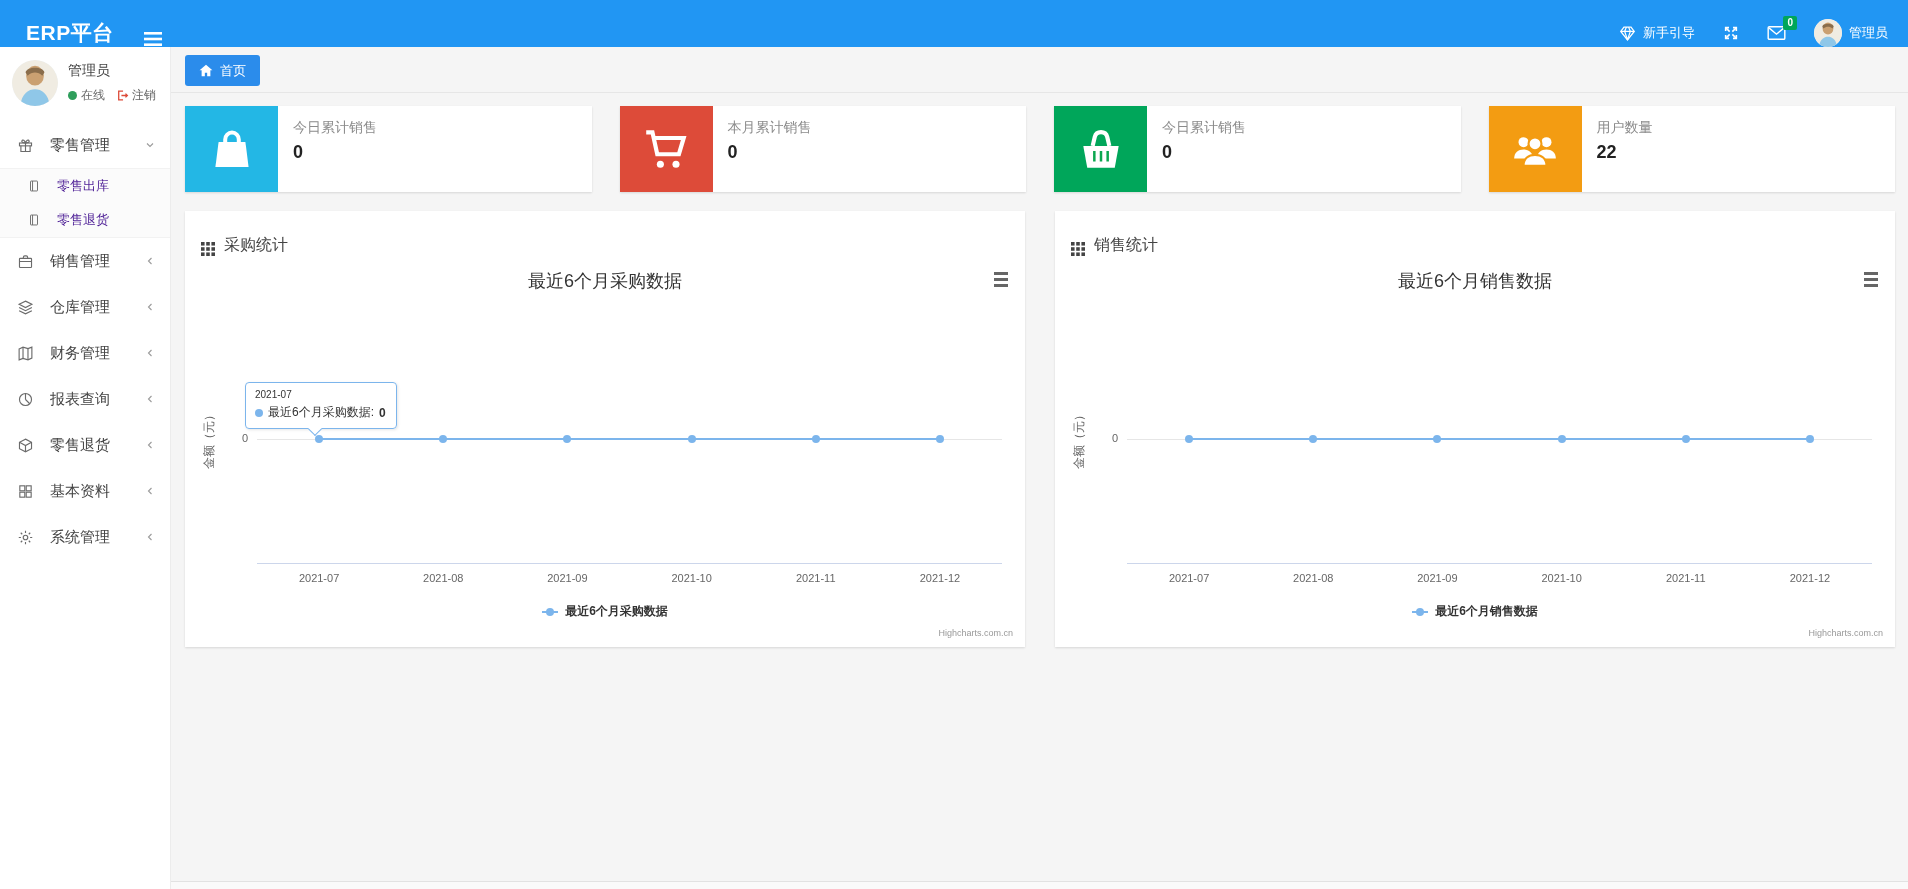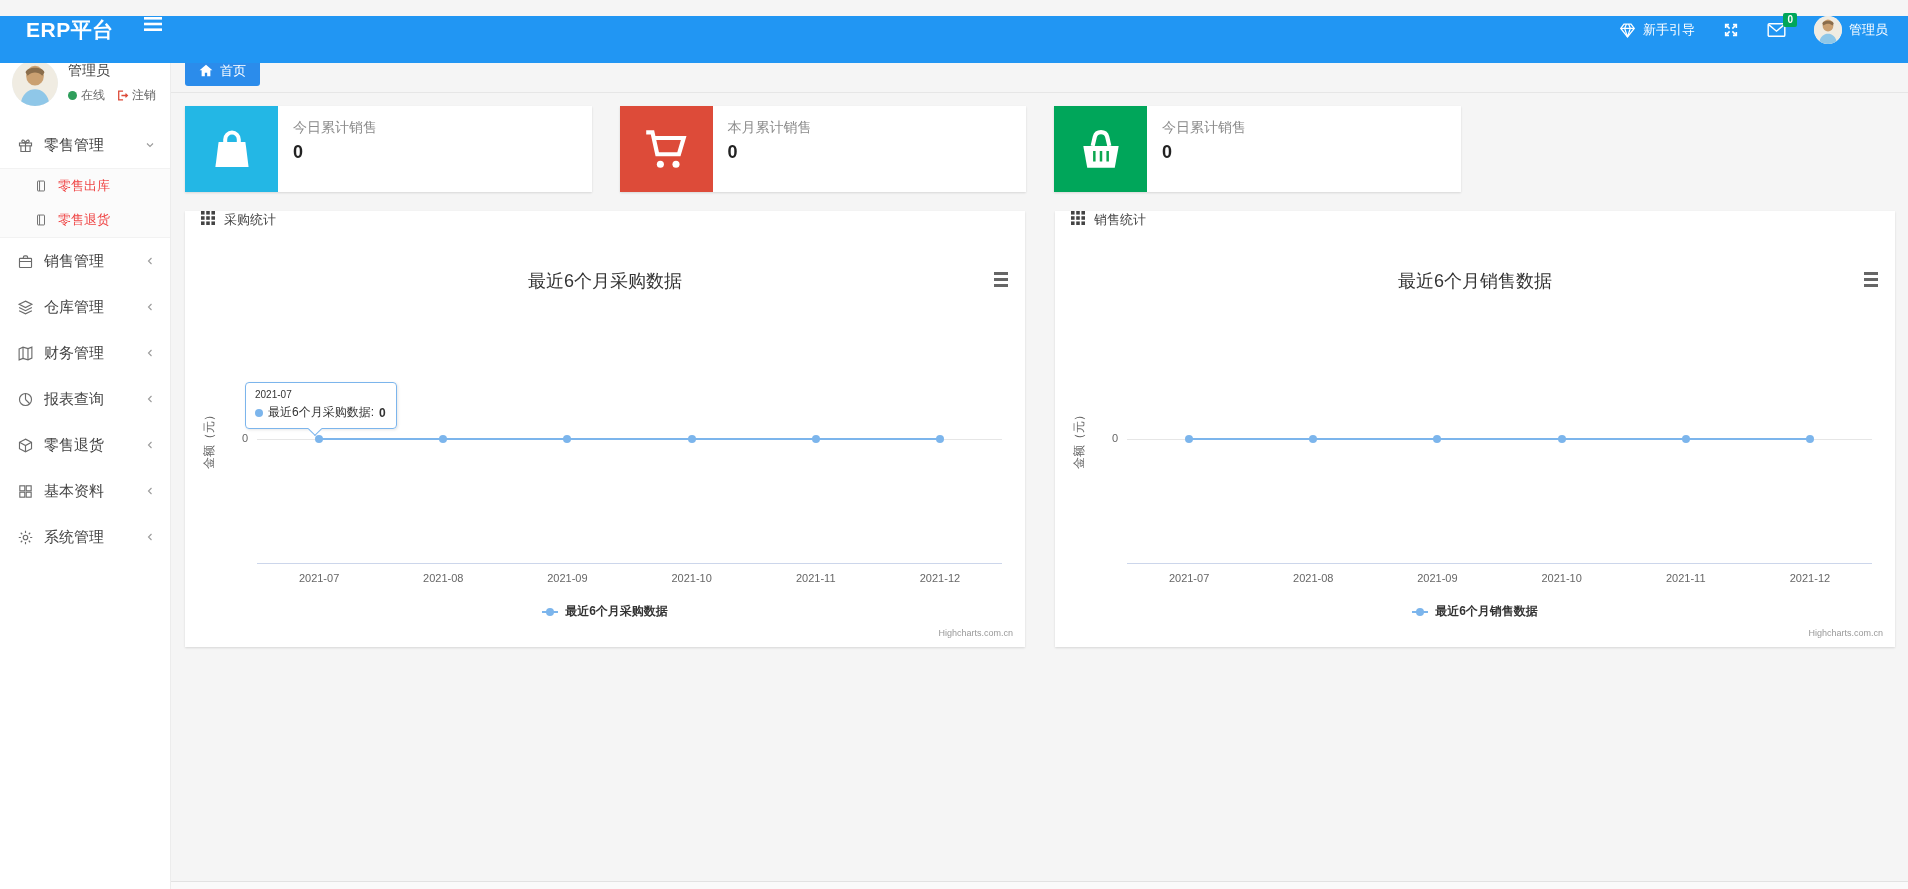--- a/index.html
+++ b/index.html
@@ -1,59 +1,59 @@
 <!DOCTYPE html>
 <html><head>
 <meta charset="utf-8">
 <style>
 *{margin:0;padding:0;box-sizing:border-box}
 html,body{width:1908px;height:889px}
 body{font-family:"Liberation Sans","DejaVu Sans",sans-serif;background:#f5f5f5;overflow:hidden;position:relative;color:#444}
 svg{display:block}
 
 
-.navbar{position:absolute;top:16px;left:0;right:0;height:47px;background:#2196f3;display:flex;align-items:flex-start;color:#fff;z-index:20}
+.navbar{position:absolute;top:0;left:0;right:0;height:47px;background:#2196f3;display:flex;align-items:flex-end;color:#fff;z-index:20}
 .brand{font-size:21px;font-weight:bold;padding-left:26px;letter-spacing:.5px}
 .nav-burger{margin-left:30px;cursor:pointer;display:flex}
 .nav-right{margin-left:auto;display:flex;align-items:center;gap:28px;padding-right:20px;font-size:13px}
 .nav-item{display:flex;align-items:center;gap:7px;cursor:pointer}
 .mail-wrap{position:relative;cursor:pointer}
 .badge{position:absolute;top:-9px;right:-11px;background:#00a65a;color:#fff;font-size:10px;line-height:1;padding:2px 4px;border-radius:2px;font-weight:bold}
 .avatar{width:28px;height:28px;border-radius:50%;overflow:hidden;background:#eef3f6;flex:none}
 
 
 .sidebar{position:absolute;top:47px;left:0;width:171px;bottom:0;background:#fff;border-right:1px solid #ececec}
 .user-panel{display:flex;gap:10px;padding:13px 12px 12px;align-items:center}
 .user-avatar{width:46px;height:46px;border-radius:50%;overflow:hidden;background:#eef3f6;flex:none}
 .user-name{font-size:14px;color:#444;margin-bottom:7px}
 .user-status{font-size:12px;color:#666;display:flex;align-items:center;gap:4px;white-space:nowrap}
 .dot{width:9px;height:9px;border-radius:50%;background:#2e9e5b;display:inline-block}
 .logout{display:flex;align-items:center;gap:3px;margin-left:7px;color:#666;cursor:pointer}
 .menu{margin-top:4px}
-.menu-item{height:46px;display:flex;align-items:center;padding:0 14px 0 17px;color:#444;font-size:15px;gap:10px;cursor:pointer}
+.menu-item{height:46px;display:flex;align-items:center;padding:0 14px 0 17px;color:#444;font-size:15px;gap:16px;cursor:pointer}
 .menu-item .mi{color:#6b6b6b;flex:none;display:flex}
 .chev{margin-left:auto;color:#9a9a9a;display:flex}
 .submenu{background:#fbfbfb;border-top:1px solid #f2f2f2;border-bottom:1px solid #f2f2f2}
-.submenu .menu-item{height:34px;font-size:13px;padding-left:34px;color:#ef4444}
+.submenu .menu-item{height:34px;font-size:13px;padding-left:27px;color:#4c1d95}
 
 
 .content{position:absolute;left:171px;top:47px;right:0;bottom:0;background:#f5f5f5}
 .tabstrip{height:46px;border-bottom:1px solid #e6e6e6;display:flex;align-items:center;padding:2px 0 0 14px}
 .tab{background:#2b8ceb;color:#fff;height:31px;display:flex;align-items:center;gap:7px;padding:0 14px;border-radius:3px;font-size:13px;cursor:pointer}
 
 .cards{display:grid;grid-template-columns:repeat(4,1fr);gap:28px;padding:13px 13px 0 14px}
 .card{background:#fff;height:86px;display:flex;box-shadow:0 1px 2px rgba(0,0,0,.12)}
 .card-icon{width:93px;display:flex;align-items:center;justify-content:center;flex:none}
 .card-body{padding:13px 15px}
 .card-label{font-size:14px;color:#8b8b8b;margin-bottom:5px}
 .card-value{font-size:18px;font-weight:bold;color:#222}
 
 .panels{display:grid;grid-template-columns:1fr 1fr;gap:30px;padding:19px 13px 0 14px}
 .panel{background:#fff;box-shadow:0 1px 2px rgba(0,0,0,.12);height:436px}
-.panel-header{height:45px;display:flex;align-items:flex-start;gap:9px;padding:0 16px;color:#444;font-size:13px}
+.panel-header{height:45px;display:flex;align-items:flex-end;gap:9px;padding:0 16px;color:#444;font-size:16px}
 
 
 .chart{position:relative;height:391px}
 .chart-title{position:absolute;top:13px;left:0;right:0;text-align:center;font-size:18px;color:#333}
 .export-btn{position:absolute;top:16px;right:17px;cursor:pointer;display:flex;flex-direction:column;gap:3px}
 .export-btn i{display:block;width:14px;height:3px;background:#666}
 .plot{position:absolute;left:72px;right:23px;top:45px;height:263px;border-bottom:1px solid #ccd6eb}
 .gridline{position:absolute;left:0;right:0;top:138px;height:1px;background:#e6e6e6}
 .series-line{position:absolute;left:8.333%;right:8.333%;top:137px;height:2px;background:#7cb5ec;border-radius:1px}
 .pt{position:absolute;width:8px;height:8px;border-radius:50%;background:#7cb5ec;top:138px;transform:translate(-50%,-50%);cursor:pointer}
@@ -359,20 +359,36 @@
               <path d="M8.8 13v5M12 13v5M15.2 13v5"></path>
             </g>
           </svg>
       </div>
       <div class="card-body">
         <div class="card-label">今日累计销售</div>
         <div class="card-value">0</div>
       </div>
     </div>
 
+    <div class="card">
+      <div class="card-icon" style="background-color: rgb(243, 156, 18);">
+        <svg width="50" height="50" viewBox="0 0 24 24" fill="#fff">
+            <circle cx="6.5" cy="8.7" r="2.4"></circle>
+            <circle cx="17.5" cy="8.7" r="2.4"></circle>
+            <path d="M2 16.5c0-2.8 2-4.3 4.5-4.3s4.5 1.5 4.5 4.3z"></path>
+            <path d="M13 16.5c0-2.8 2-4.3 4.5-4.3S22 13.7 22 16.5z"></path>
+            <circle cx="12" cy="9.5" r="3.1" stroke="#f39c12" stroke-width="1"></circle>
+            <path d="M6.5 20c0-3.4 2.4-5.2 5.5-5.2s5.5 1.8 5.5 5.2z" stroke="#f39c12" stroke-width="1"></path>
+          </svg>
+      </div>
+      <div class="card-body">
+        <div class="card-label">用户数量</div>
+        <div class="card-value">22</div>
+      </div>
+    </div>
   </div>
 
   <div class="panels">
 
     <section class="panel">
       <div class="panel-header">
         <span>
           <svg width="14" height="14" viewBox="0 0 18 18" fill="#444">
               <rect width="4.6" height="4.6"></rect>
               <rect x="6.7" width="4.6" height="4.6"></rect>

